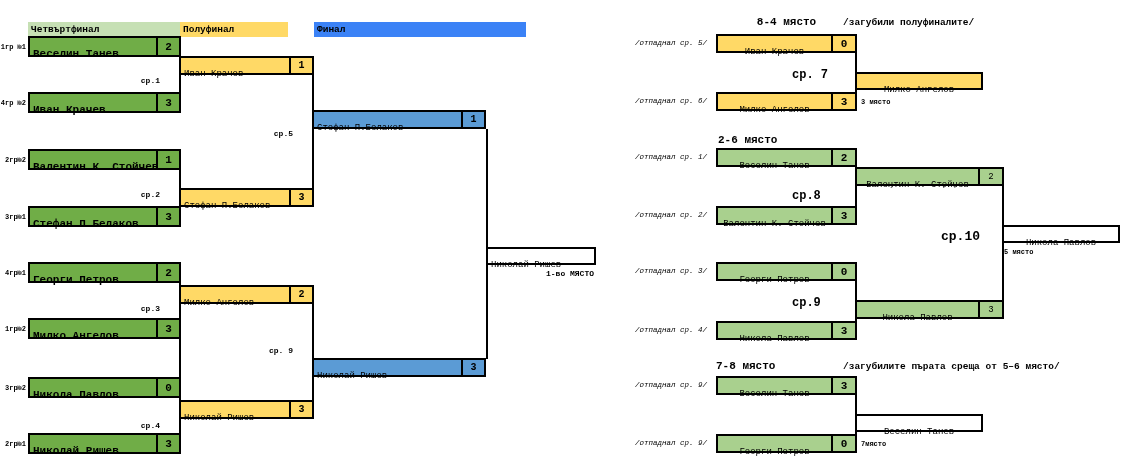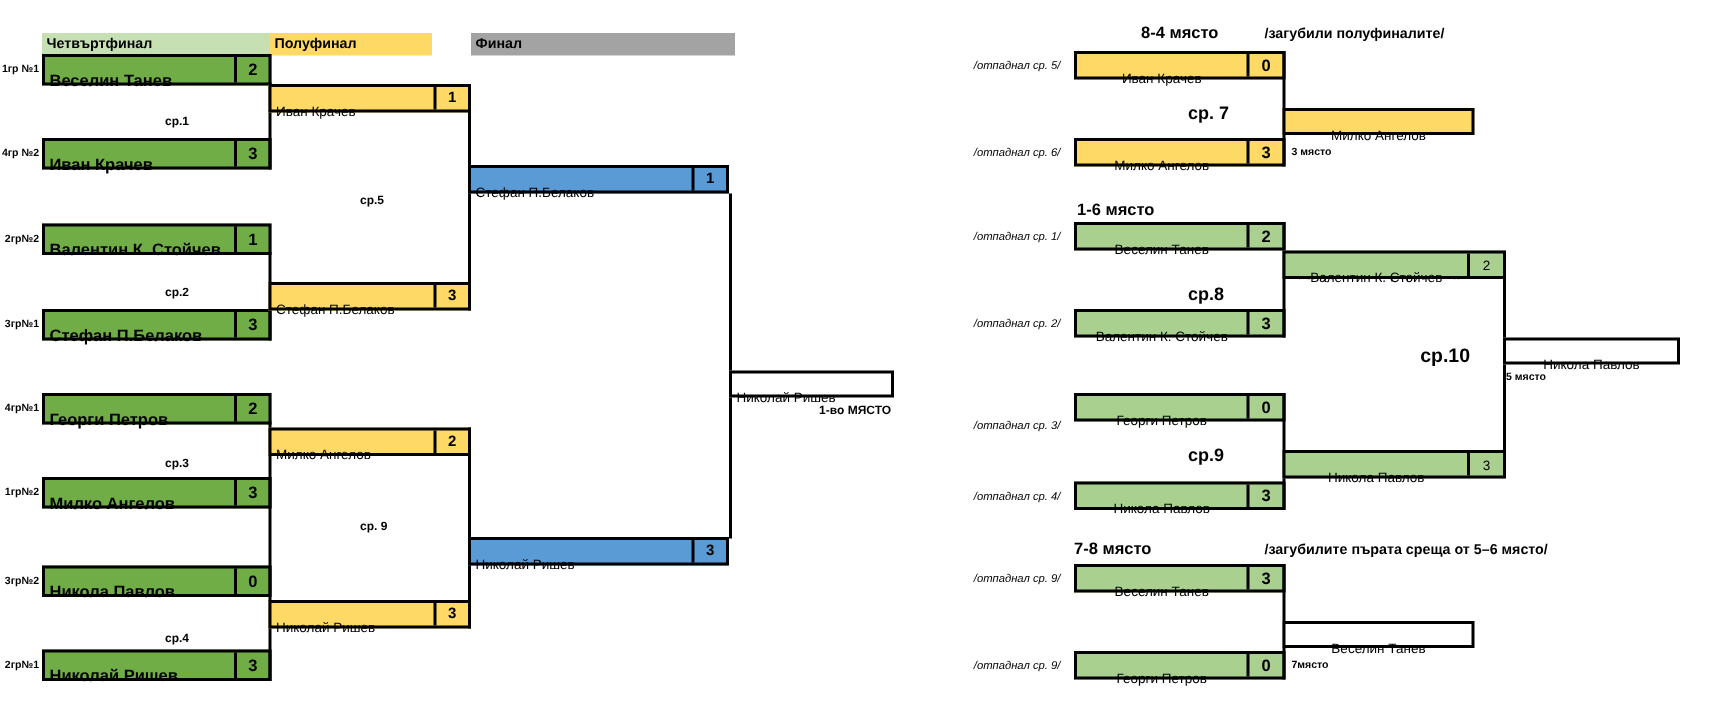--- a/index.html
+++ b/index.html
@@ -1,54 +1,54 @@
 <!DOCTYPE html>
 <html><head>
 <meta charset="utf-8">
 <style>
   html,body{margin:0;padding:0;background:#fff;}
   #scene{position:relative;width:1148px;height:472px;background:#fff;overflow:hidden;
-         font-family:Liberation Sans, sans-serif;color:#000;}
+         font-family:Liberation Mono, monospace;color:#000;}
   .hdr{position:absolute;height:15px;box-sizing:border-box;display:flex;align-items:center;
        padding-left:3px;font-size:9.5px;font-weight:bold;white-space:nowrap;}
   .bx{position:absolute;display:flex;box-sizing:border-box;border:2px solid #000;align-items:stretch;}
   .nm{flex:1;display:flex;align-items:center;padding:16px 3px;overflow:hidden;white-space:nowrap;}
   .ctr .nm{justify-content:center;}
   .sc{width:21px;border-left:2px solid #000;display:flex;align-items:center;justify-content:center;}
   .qf{background:#70AD47;font-size:11px;font-weight:bold;}
   .sf{background:#FFD966;font-size:9px;}
   .sf .sc,.fin .sc{font-weight:bold;font-size:10px;}
   .fin{background:#5B9BD5;font-size:9px;}
   .con34{background:#FFD966;font-size:9px;}
   .con56{background:#A9D08E;font-size:9px;}
   .con34 .sc,.con56 .sc{font-weight:bold;font-size:11px;width:22px;}
   .mid56{background:#A9D08E;font-size:9px;}
   .mid56 .sc{font-size:9px;width:22px;}
   .win{background:#FFFFFF;font-size:9px;}
   .vl{position:absolute;width:2px;background:#000;}
   .lbl{position:absolute;white-space:nowrap;}
   .seed{font-size:7px;font-weight:bold;text-align:right;width:26px;}
-  .mlbl{font-size:8px;font-weight:bold;text-align:left;width:50px;}
+  .mlbl{font-size:8px;font-weight:bold;text-align:right;width:50px;}
   .sect{font-size:11px;font-weight:bold;}
   .tag{font-size:7.5px;font-style:italic;text-align:right;width:77px;}
   .plc{font-size:7px;font-weight:bold;}
   .bignote{font-size:9.5px;font-weight:bold;}
   .smallnote{font-size:8px;margin-top:42px;}
   .champlbl{font-size:8px;font-weight:bold;text-align:right;width:104px;}
   .m78{font-size:12px;font-weight:bold;text-align:left;width:60px;}
   .m10{font-size:13px;font-weight:bold;text-align:right;width:57px;}
 </style>
 </head>
 <body>
 
 <div id="scene">
 
   <div class="hdr" style="left:28px;top:22px;width:152px;background:#C6E0B4;">Четвъртфинал</div>
   <div class="hdr" style="left:180px;top:22px;width:108px;background:#FFD966;">Полуфинал</div>
-  <div class="hdr" style="left:314px;top:22px;width:176px;background:#a3a3a3;">Финал</div>
+  <div class="hdr" style="left:314px;top:22px;width:212px;background:#3b82f6;">Финал</div>
 
   <div class="lbl seed" style="left:0px;top:43px;">1гр №1</div>
   <div class="lbl seed" style="left:0px;top:99px;">4гр №2</div>
   <div class="lbl seed" style="left:0px;top:156px;">2гр№2</div>
   <div class="lbl seed" style="left:0px;top:213px;">3гр№1</div>
   <div class="lbl seed" style="left:0px;top:269px;">4гр№1</div>
   <div class="lbl seed" style="left:0px;top:325px;">1гр№2</div>
   <div class="lbl seed" style="left:0px;top:384px;">3гр№2</div>
   <div class="lbl seed" style="left:0px;top:440px;">2гр№1</div>
 
@@ -146,42 +146,42 @@
   <div class="bx con34 ctr" style="left:716px;top:92px;width:141px;height:19px;">
     <span class="nm">Милко Ангелов</span>
     <span class="sc">3</span>
   </div>
   <div class="vl" style="left:855px;top:34px;height:77px;"></div>
   <div class="bx con34 ctr" style="left:855px;top:72px;width:128px;height:18px;">
     <span class="nm">Милко Ангелов</span>
   </div>
   <div class="lbl plc" style="left:861px;top:98px;">3 място</div>
 
-  <div class="lbl sect" style="left:718px;top:134px;">1-6 място</div>
+  <div class="lbl sect" style="left:718px;top:134px;">2-6 място</div>
   <div class="lbl smallnote" style="left:866px;top:137px;">/ загубили четвъртфиналите/</div>
 
   <div class="lbl tag" style="left:630px;top:153px;">/отпаднал ср. 1/</div>
   <div class="bx con56 ctr" style="left:716px;top:148px;width:141px;height:19px;">
     <span class="nm">Веселин Танев</span>
     <span class="sc">2</span>
   </div>
   <div class="lbl m78" style="left:792px;top:189px;">ср.8</div>
   <div class="lbl tag" style="left:630px;top:211px;">/отпаднал ср. 2/</div>
   <div class="bx con56 ctr" style="left:716px;top:206px;width:141px;height:19px;">
     <span class="nm">Валентин К. Стойчев</span>
     <span class="sc">3</span>
   </div>
   <div class="vl" style="left:855px;top:148px;height:77px;"></div>
   <div class="bx mid56 ctr" style="left:855px;top:167px;width:149px;height:19px;">
     <span class="nm">Валентин К. Стойчев</span>
     <span class="sc">2</span>
   </div>
   <div class="lbl m10" style="left:923px;top:229px;">ср.10</div>
 
-  <div class="lbl tag" style="left:630px;top:267px;margin-top:12px;">/отпаднал ср. 3/</div>
+  <div class="lbl tag" style="left:630px;top:267px;">/отпаднал ср. 3/</div>
   <div class="bx con56 ctr" style="left:716px;top:262px;width:141px;height:19px;">
     <span class="nm">Георги Петров</span>
     <span class="sc">0</span>
   </div>
   <div class="lbl m78" style="left:792px;top:296px;">ср.9</div>
   <div class="lbl tag" style="left:630px;top:326px;">/отпаднал ср. 4/</div>
   <div class="bx con56 ctr" style="left:716px;top:321px;width:141px;height:19px;">
     <span class="nm">Никола Павлов</span>
     <span class="sc">3</span>
   </div>

